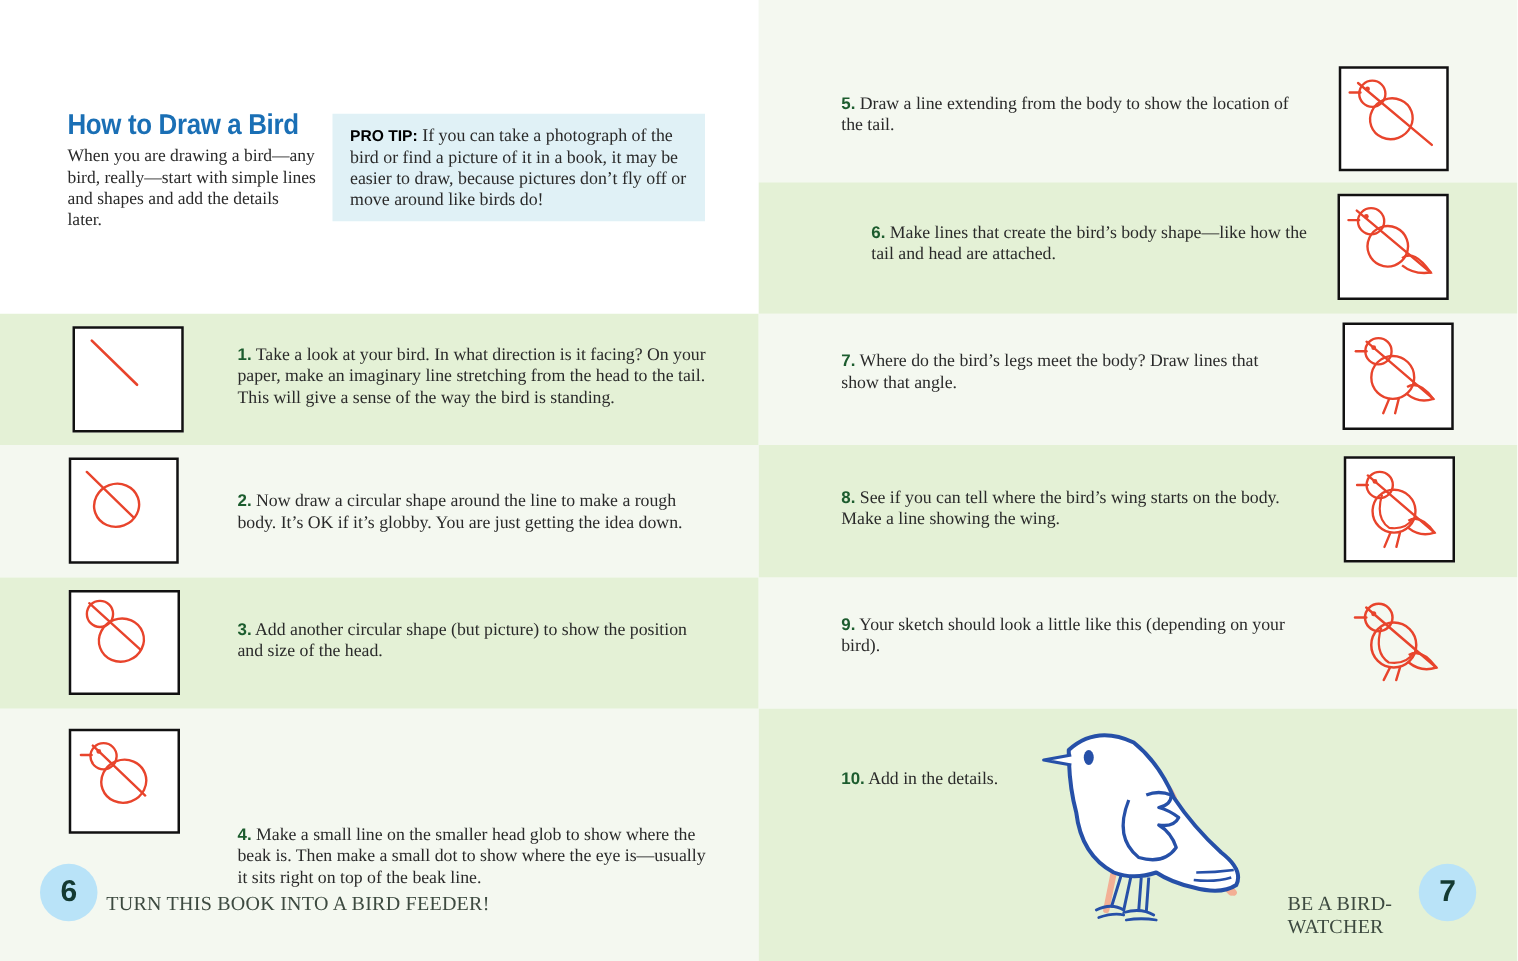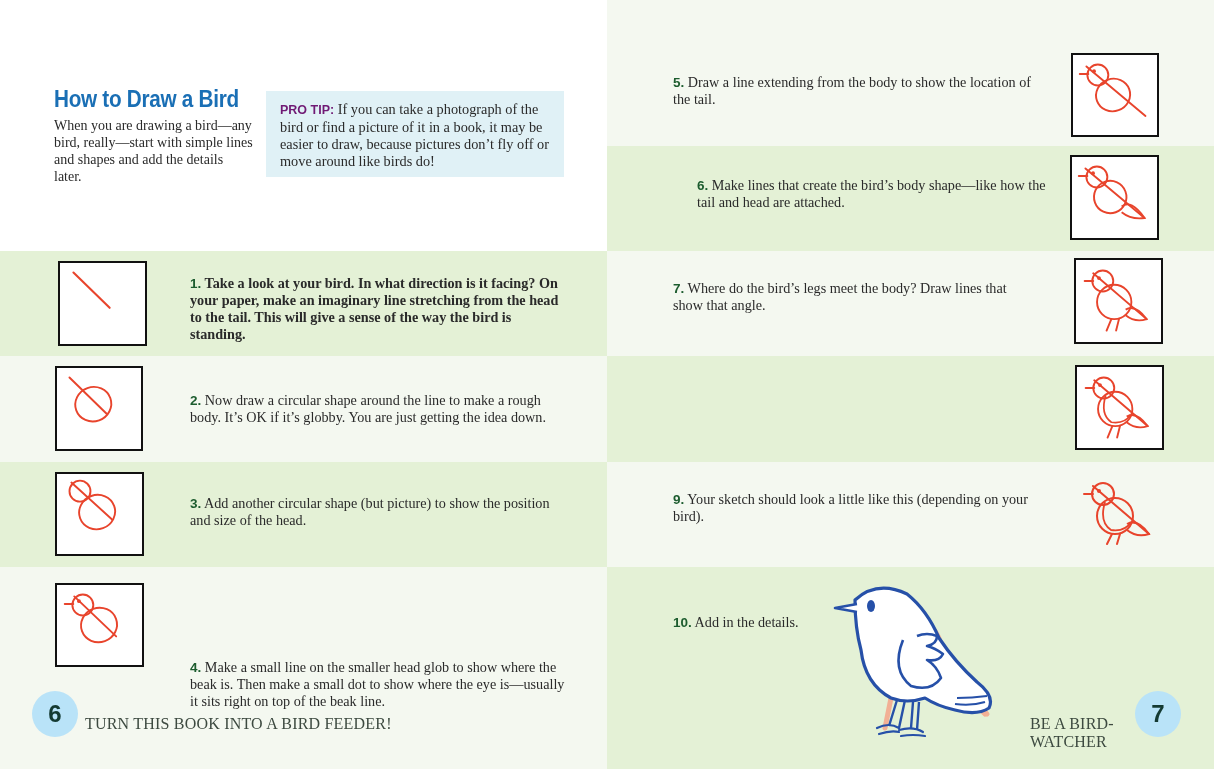--- a/index.html
+++ b/index.html
@@ -6,21 +6,21 @@
   body{width:1214px;height:769px;position:relative;overflow:hidden;background:#fff;font-family:"Liberation Serif","DejaVu Serif",serif;color:#2a2a2a;}
   .page{position:absolute;top:0;height:769px;}
   .left{left:0;width:607px;background:#fff;}
   .right{left:607px;width:513px;background:#f5f9f1;}
   .band{position:absolute;left:0;width:607px;}
   .g{background:#e4f1d6;}
   .l{background:#f4f8f0;}
   .title{position:absolute;left:54px;top:86px;font-family:"Liberation Sans","DejaVu Sans",sans-serif;font-weight:bold;font-size:23px;color:#1a6fb5;letter-spacing:-0.3px;transform:scaleX(0.9);transform-origin:left;}
   .intro{position:absolute;left:54px;top:117px;width:200px;font-size:14px;line-height:17px;}
   .protip{position:absolute;left:266px;top:91px;width:272px;height:76px;padding:10px 12px 0 14px;background:#e0f1f6;font-size:14.3px;line-height:17px;}
-  .protip b{font-family:"Liberation Sans","DejaVu Sans",sans-serif;font-size:12.5px;color:#701a75;}
+  .protip b{font-family:"Liberation Sans","DejaVu Sans",sans-serif;font-size:12.5px;color:#000000;}
   .step{position:absolute;font-size:14.2px;line-height:17px;}
   .step b{font-family:"Liberation Sans","DejaVu Sans",sans-serif;color:#1c5c2e;font-size:13.5px;}
   .frame{position:absolute;background:#fff;border:2.5px solid #111;box-sizing:border-box;}
   .frame svg,.free svg{width:100%;height:100%;display:block;}
   .free{position:absolute;}
   .pnum{position:absolute;width:46px;height:46px;border-radius:50%;background:#b9e3f8;font-family:"Liberation Sans","DejaVu Sans",sans-serif;font-weight:bold;font-size:24px;color:#143a32;text-align:center;line-height:46px;}
   .foot{position:absolute;font-size:16px;letter-spacing:0.2px;color:#3d4a40;}
 </style>
 </head>
 <body>
@@ -33,21 +33,21 @@
 
   <div class="title">How to Draw a Bird</div>
   <div class="intro">When you are drawing a bird—any bird, really—start with simple lines and shapes and add the details later.</div>
   <div class="protip"><b>PRO TIP:</b><span> If you can take a photograph of the bird or find a picture of it in a book, it may be easier to draw, because pictures don’t fly off or move around like birds do!</span></div>
 
   <div class="frame" style="left:58px;top:261px;width:89px;height:85px;">
     <svg viewBox="0 0 89 85">
         <line x1="14" y1="10" x2="52" y2="47" stroke="#e8442c" stroke-width="2.2" stroke-linecap="round"></line>
       </svg>
   </div>
-  <div class="step" style="left:190px;top:275px;width:380px;font-weight:bold;"><b>1.</b><span> Take a look at your bird. In what direction is it facing? On your paper, make an imaginary line stretching from the head to the tail. This will give a sense of the way the bird is standing.</span></div>
+  <div class="step" style="left:190px;top:275px;width:380px;"><b>1.</b><span> Take a look at your bird. In what direction is it facing? On your paper, make an imaginary line stretching from the head to the tail. This will give a sense of the way the bird is standing.</span></div>
 
   <div class="frame" style="left:55px;top:366px;width:88px;height:85px;">
     <svg viewBox="0 0 88 85">
       <line x1="13" y1="10" x2="52" y2="48" stroke="#e8442c" stroke-width="2" stroke-linecap="round"></line>
       <ellipse cx="38" cy="38" rx="19" ry="18" transform="rotate(-20 38 38)" fill="none" stroke="#e8442c" stroke-width="2"></ellipse>
     </svg>
   </div>
   <div class="step" style="left:190px;top:392px;width:380px;"><b>2.</b><span> Now draw a circular shape around the line to make a rough body. It’s OK if it’s globby. You are just getting the idea down.</span></div>
 
   <div class="frame" style="left:55px;top:472px;width:89px;height:84px;">
@@ -112,20 +112,21 @@
       <circle cx="28" cy="22" r="11" fill="none" stroke="#e8442c" stroke-width="2"></circle>
       <ellipse cx="40" cy="44" rx="18" ry="18" fill="none" stroke="#e8442c" stroke-width="2"></ellipse>
       <path d="M52 52 Q62 46 74 62 Q62 66 52 58" fill="none" stroke="#e8442c" stroke-width="2"></path>
       <line x1="9" y1="22" x2="18" y2="22" stroke="#e8442c" stroke-width="2" stroke-linecap="round"></line>
       <circle cx="24" cy="19" r="2" fill="#e8442c"></circle>
       <line x1="37" y1="62" x2="32" y2="74" stroke="#e8442c" stroke-width="2" stroke-linecap="round"></line>
       <line x1="45" y1="62" x2="42" y2="74" stroke="#e8442c" stroke-width="2" stroke-linecap="round"></line>
     </svg>
   </div>
 
+  <div class="step" style="left:66px;top:389px;width:370px;"><b>8.</b><span> See if you can tell where the bird’s wing starts on the body. Make a line showing the wing.</span></div>
   <div class="frame" style="left:468px;top:365px;width:89px;height:85px;">
     <svg viewBox="0 0 89 85">
       <line x1="18" y1="14" x2="74" y2="62" stroke="#e8442c" stroke-width="2" stroke-linecap="round"></line>
       <circle cx="28" cy="22" r="11" fill="none" stroke="#e8442c" stroke-width="2"></circle>
       <ellipse cx="40" cy="44" rx="18" ry="18" fill="none" stroke="#e8442c" stroke-width="2"></ellipse>
       <path d="M30 30 Q24 50 36 58 Q50 60 56 50" fill="none" stroke="#e8442c" stroke-width="1.8"></path>
       <path d="M52 52 Q62 46 74 62 Q62 66 52 58" fill="none" stroke="#e8442c" stroke-width="2"></path>
       <line x1="9" y1="22" x2="18" y2="22" stroke="#e8442c" stroke-width="2" stroke-linecap="round"></line>
       <circle cx="24" cy="19" r="2" fill="#e8442c"></circle>
       <line x1="37" y1="62" x2="32" y2="74" stroke="#e8442c" stroke-width="2" stroke-linecap="round"></line>

